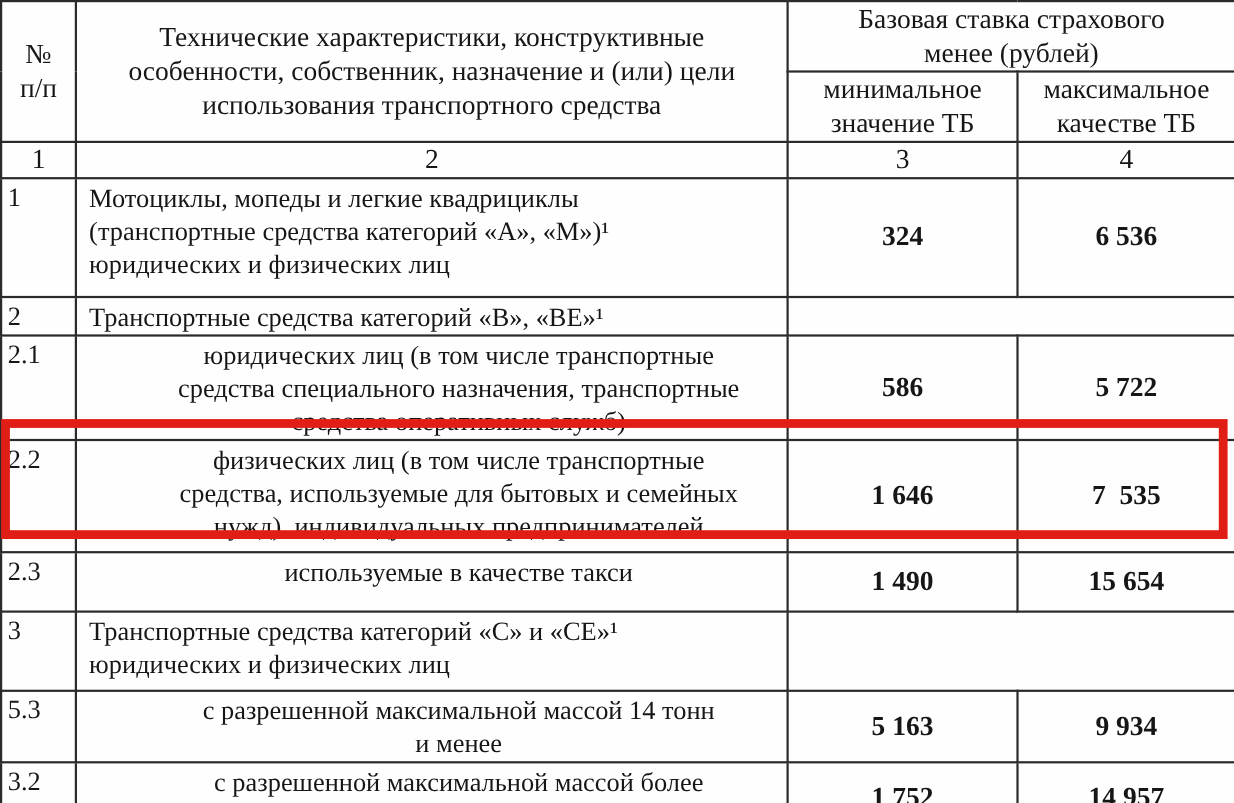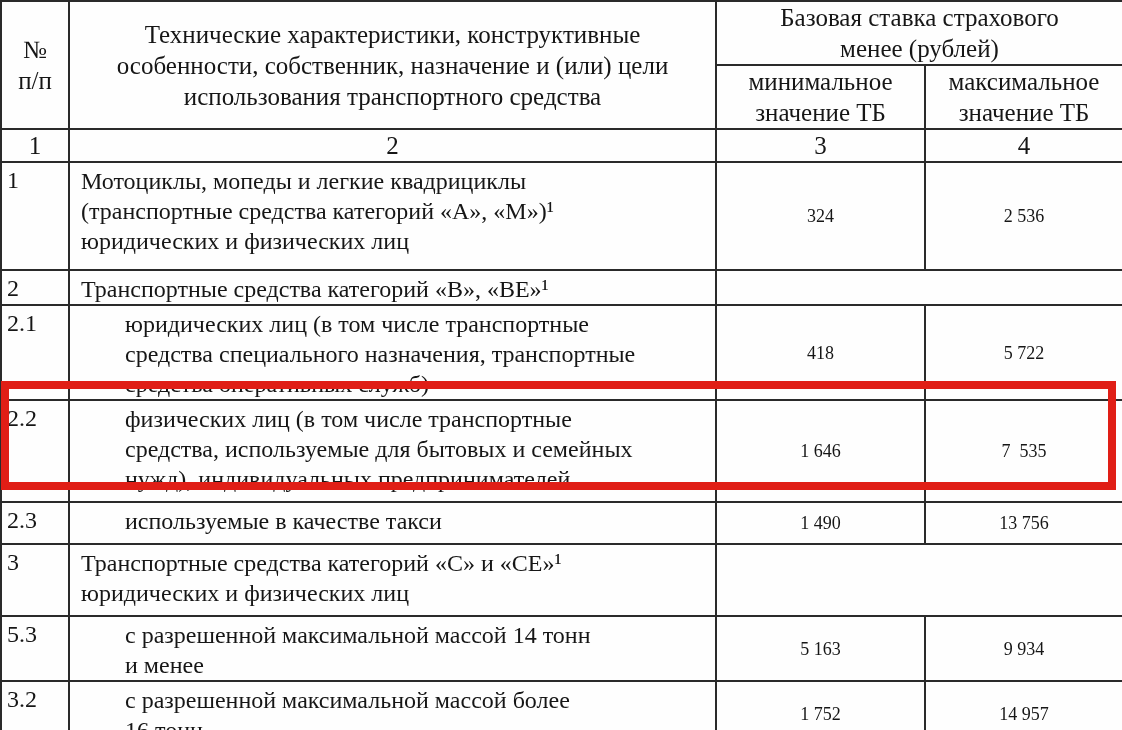--- a/index.html
+++ b/index.html
@@ -51,32 +51,33 @@
   .tariff td { font-size: 24px; line-height: 30px; }
   td.no-cell {
     text-align: left;
     padding: 2px 0 0 5px;
   }
   td.desc-cell {
     text-align: left;
     white-space: pre-line;
     padding: 3px 6px 0 11px;
   }
-  tr.sub td.desc-cell { padding-left: 55px; }
+  tr.sub td.desc-cell { padding-left: 55px; text-align: center; }
   td.num-cell {
     text-align: center;
     vertical-align: middle;
     white-space: pre;
-    font-size: 18px;
+    font-size: 25px;
+    font-weight: bold;
   }
   tr.r1 { height: 108px; }
   tr.r2 { height: 32px;  }
   tr.r3 { height: 90px;  }
   tr.r4 { height: 102px; padding-left: 28px; }
-  tr.r5 { height: 42px;  }
+  tr.r5 { height: 54px;  }
   tr.r6 { height: 72px;  }
   tr.r7 { height: 58px;  }
   tr.r8 { height: 61px;  }
   tr.r8 td { border-bottom: 7px solid #555; }
 
   
   .highlight-box {
     position: absolute;
     left: 1px; top: 381px;
     width: 1115px; height: 109px;
@@ -104,68 +105,68 @@
       <th rowspan="2">Технические характеристики, конструктивные
 особенности, собственник, назначение и (или) цели
 использования транспортного средства</th>
       <th colspan="2">Базовая ставка страхового
 менее (рублей)</th>
     </tr>
     <tr class="h-sub">
       <th>минимальное
 значение ТБ</th>
       <th>максимальное
-значение ТБ</th>
+качестве ТБ</th>
     </tr>
 
     <tr class="idx-row">
       <td>1</td>
       <td>2</td>
       <td>3</td>
       <td>4</td>
     </tr>
 
     <tr class="r1">
       <td class="no-cell">1</td>
       <td class="desc-cell">Мотоциклы, мопеды и легкие квадрициклы
 (транспортные средства категорий «А», «М»)¹
 юридических и физических лиц</td>
       <td class="num-cell">324</td>
-      <td class="num-cell">2 536</td>
+      <td class="num-cell">6 536</td>
     </tr>
 
     <tr class="r2">
       <td class="no-cell">2</td>
       <td class="desc-cell">Транспортные средства категорий «В», «ВЕ»¹</td>
       <td class="num-cell" colspan="2"></td>
     </tr>
 
     <tr class="r3 sub">
       <td class="no-cell">2.1</td>
       <td class="desc-cell">юридических лиц (в том числе транспортные
 средства специального назначения, транспортные
 средства оперативных служб)</td>
-      <td class="num-cell">418</td>
+      <td class="num-cell">586</td>
       <td class="num-cell">5 722</td>
     </tr>
 
     <tr class="r4 sub">
       <td class="no-cell">2.2</td>
       <td class="desc-cell">физических лиц (в том числе транспортные
 средства, используемые для бытовых и семейных
 нужд), индивидуальных предпринимателей</td>
       <td class="num-cell">1 646</td>
       <td class="num-cell">7  535</td>
     </tr>
 
     <tr class="r5 sub">
       <td class="no-cell">2.3</td>
       <td class="desc-cell">используемые в качестве такси</td>
       <td class="num-cell">1 490</td>
-      <td class="num-cell">13 756</td>
+      <td class="num-cell">15 654</td>
     </tr>
 
     <tr class="r6">
       <td class="no-cell">3</td>
       <td class="desc-cell">Транспортные средства категорий «С» и «СЕ»¹
 юридических и физических лиц</td>
       <td class="num-cell" colspan="2"></td>
     </tr>
 
     <tr class="r7 sub">

